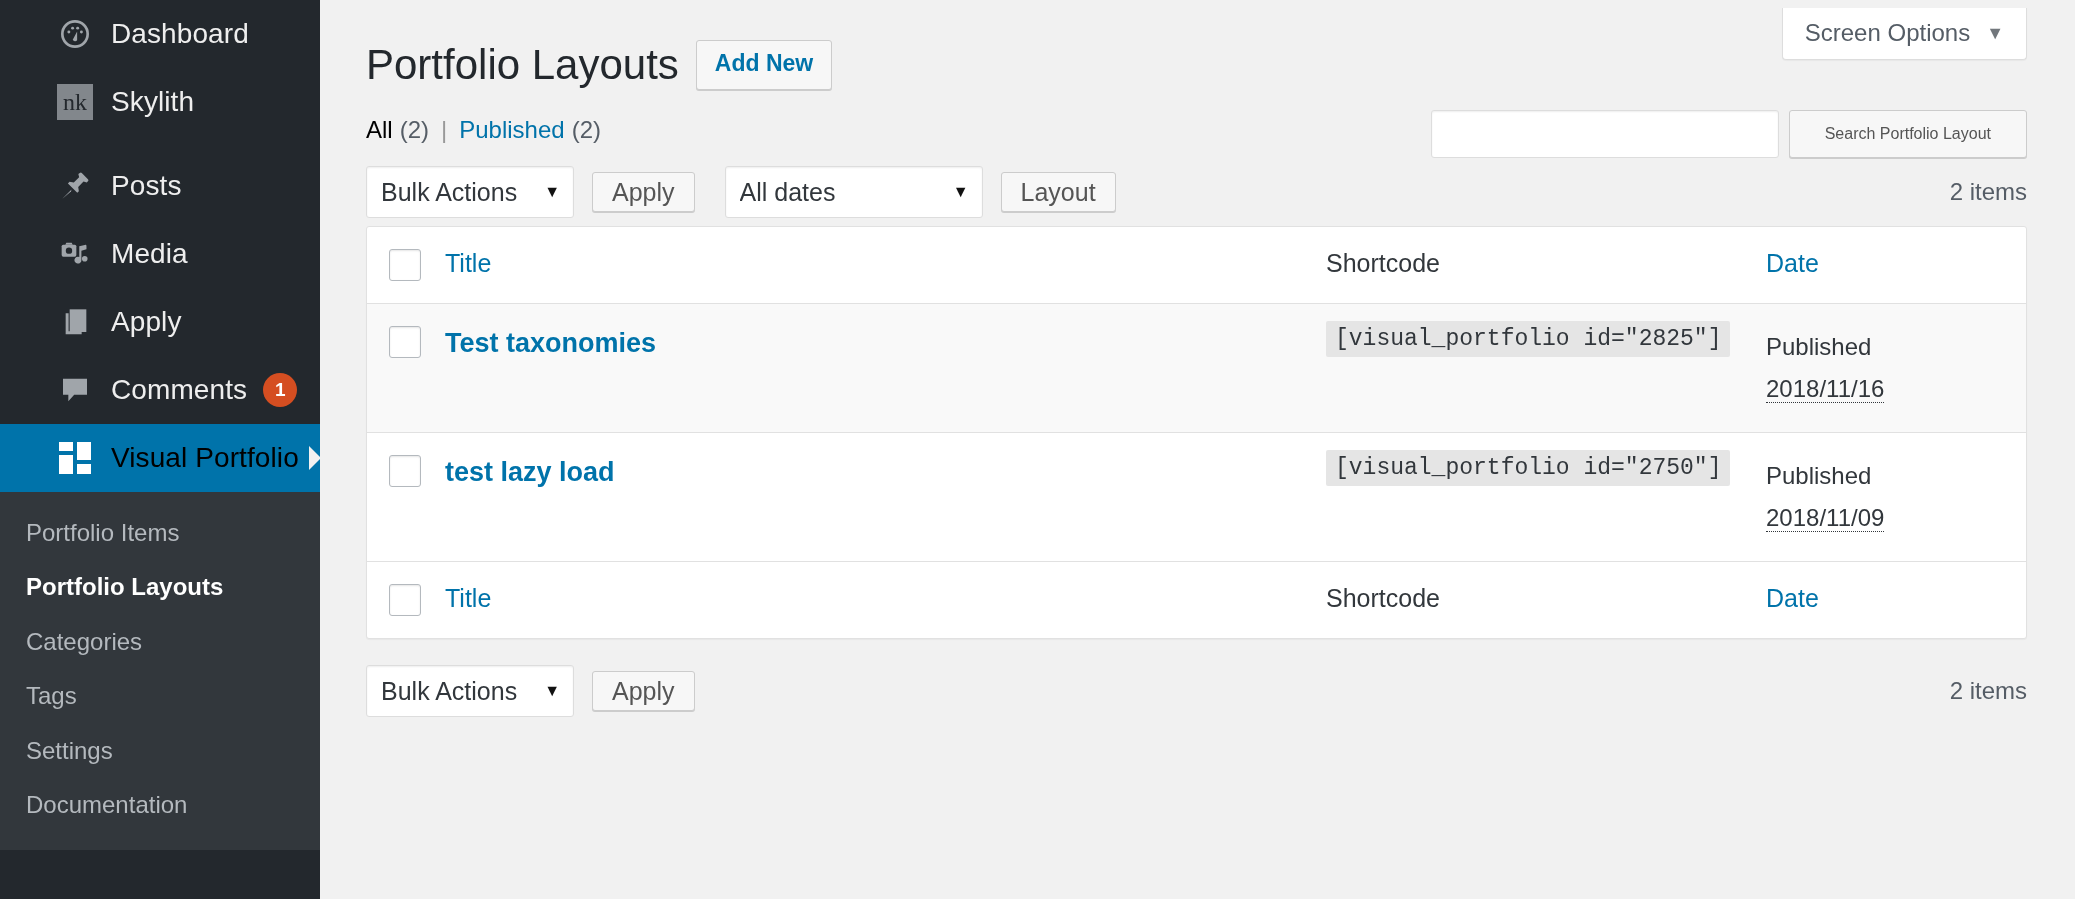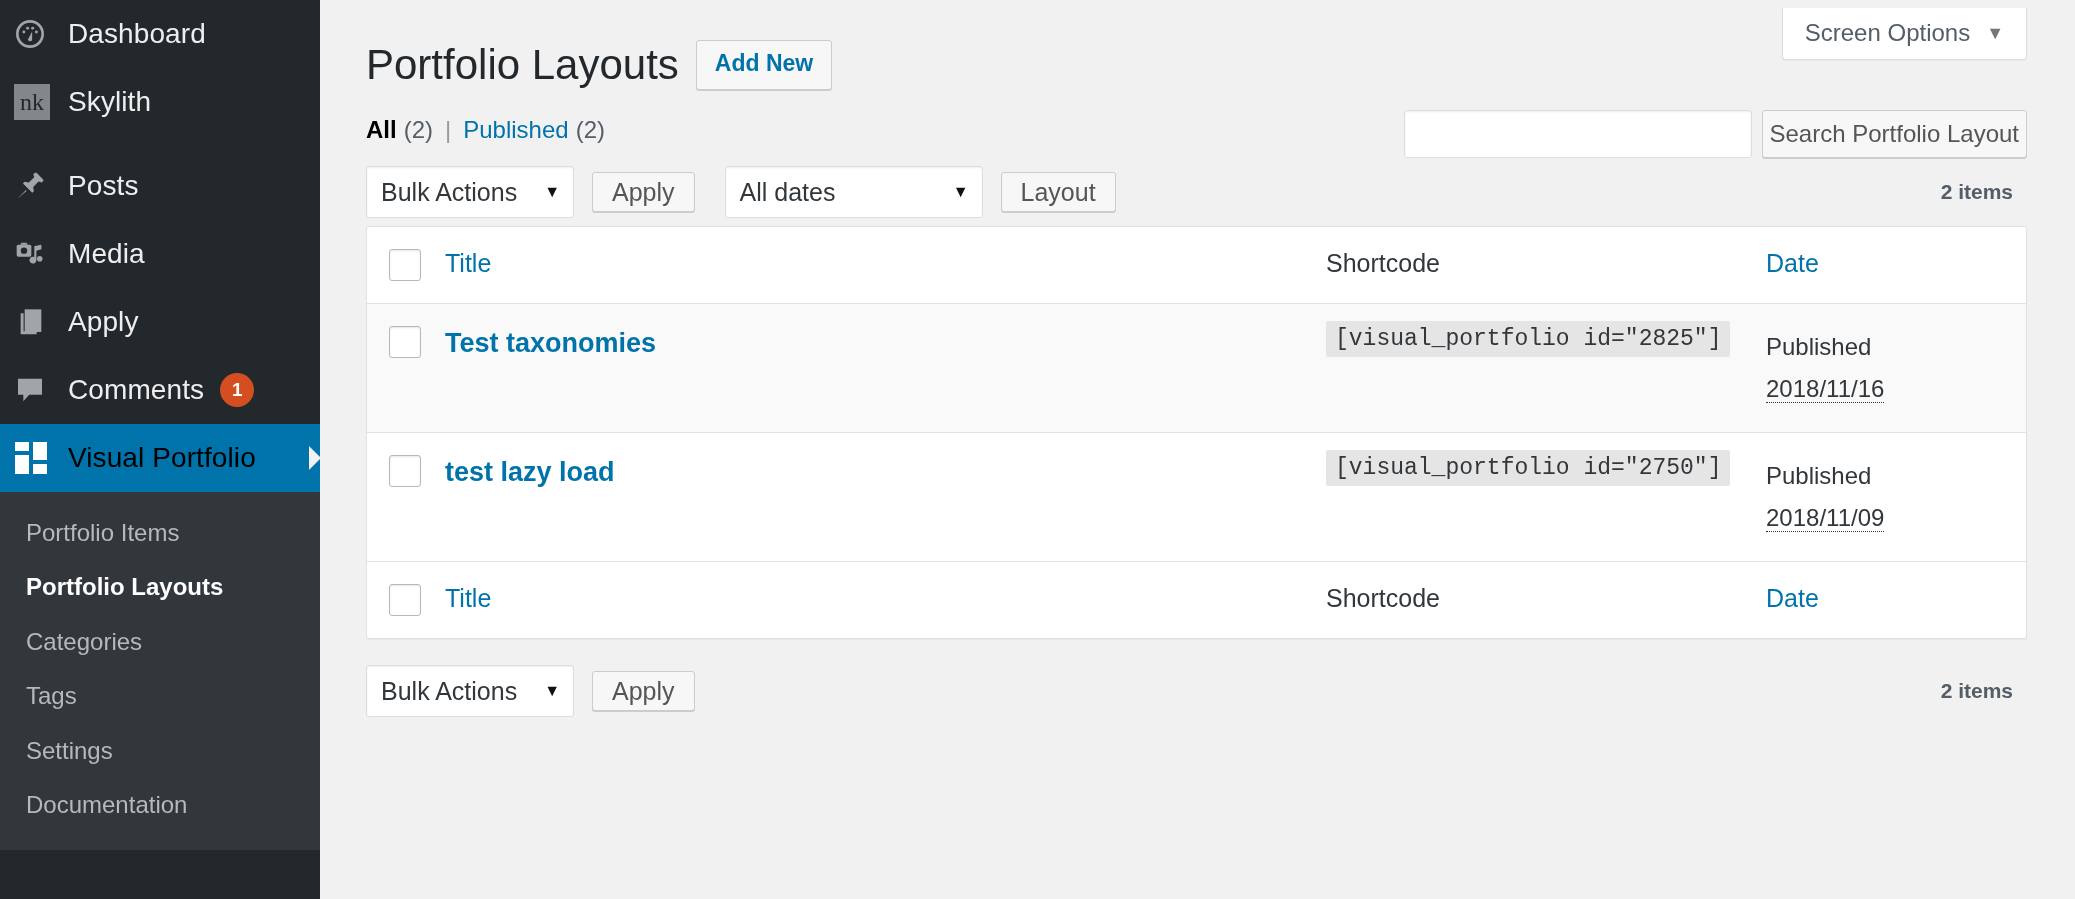--- a/index.html
+++ b/index.html
@@ -36,22 +36,23 @@
     content: "";
     position: absolute;
     right: -1px; top: 50%;
     margin-top: -12px;
     border-style: solid;
     border-width: 12px 0 12px 12px;
     border-color: transparent transparent transparent #f1f1f1;
   }
   .mi-icon {
     width: 36px; height: 36px;
-    display: flex; align-items: center; 
+    display: flex; align-items: center; justify-content: center;
     flex: 0 0 36px;
+    margin-left: 43px;
   }
   .mi-icon svg { display: block; }
   .badge {
     margin-left: 16px;
     background: #d54e21;
     color: #fff;
     font-size: 19px;
     min-width: 34px; height: 34px;
     border-radius: 17px;
     display: inline-flex; align-items: center; justify-content: center;
@@ -131,21 +132,21 @@
     box-shadow: 0 1px 0 #ccc;
     line-height: 1.2;
   }
 
   .subsubsub {
     margin-top: 26px;
     font-size: 24px;
     color: #444;
     display: flex; align-items: baseline;
   }
-  .subsubsub .ss-cur { color: #000; font-weight: 700; }
+  .subsubsub .ss-cur { color: #000; font-weight: 400; }
   .subsubsub .ss-link { color: #0073aa; cursor: pointer; }
   .subsubsub .ss-count { color: #555d66; margin-left: 7px; }
   .subsubsub .ss-sep { color: #999; margin: 0 12px; font-weight: 300; }
 
   .search-box {
     position: absolute;
     top: 110px; right: 48px;
     display: flex; align-items: center;
   }
   .search-input {
@@ -157,24 +158,24 @@
     padding: 0 12px;
     box-shadow: inset 0 1px 2px rgba(0,0,0,.07);
     color: #32373c;
     font-family: "Liberation Sans", sans-serif;
   }
   .search-btn {
     margin-left: 10px;
     background: #f7f7f7;
     border: 1px solid #ccc;
     border-radius: 3px;
-    font-size: 24px;
+    font-size: 16px;
     color: #555;
     height: 48px;
-    padding: 0 7px;
+    padding: 0 35px;
     cursor: pointer;
     box-shadow: 0 1px 0 #ccc;
     font-family: "Liberation Sans", sans-serif;
   }
 
   .tablenav {
     display: flex; align-items: center;
     margin-top: 22px;
     height: 52px;
     position: relative;
@@ -212,24 +213,23 @@
     font-size: 25px;
     color: #555;
     height: 40px;
     padding: 0 19px;
     margin-left: 18px;
     cursor: pointer;
     box-shadow: 0 1px 0 #ccc;
     font-family: "Liberation Sans", sans-serif;
   }
   .displaying-num {
-    position: absolute; right: 14px;
-    font-size: 21px;
+    position: absolute; right: 0;
+    font-size: 24px;
     color: #555d66;
-    font-weight: bold;
   }
 
   
   table.wp-list-table {
     width: 100%;
     border-collapse: separate;
     border-spacing: 0;
     background: #fff;
     border: 1px solid #e1e1e1;
     border-radius: 3px;

